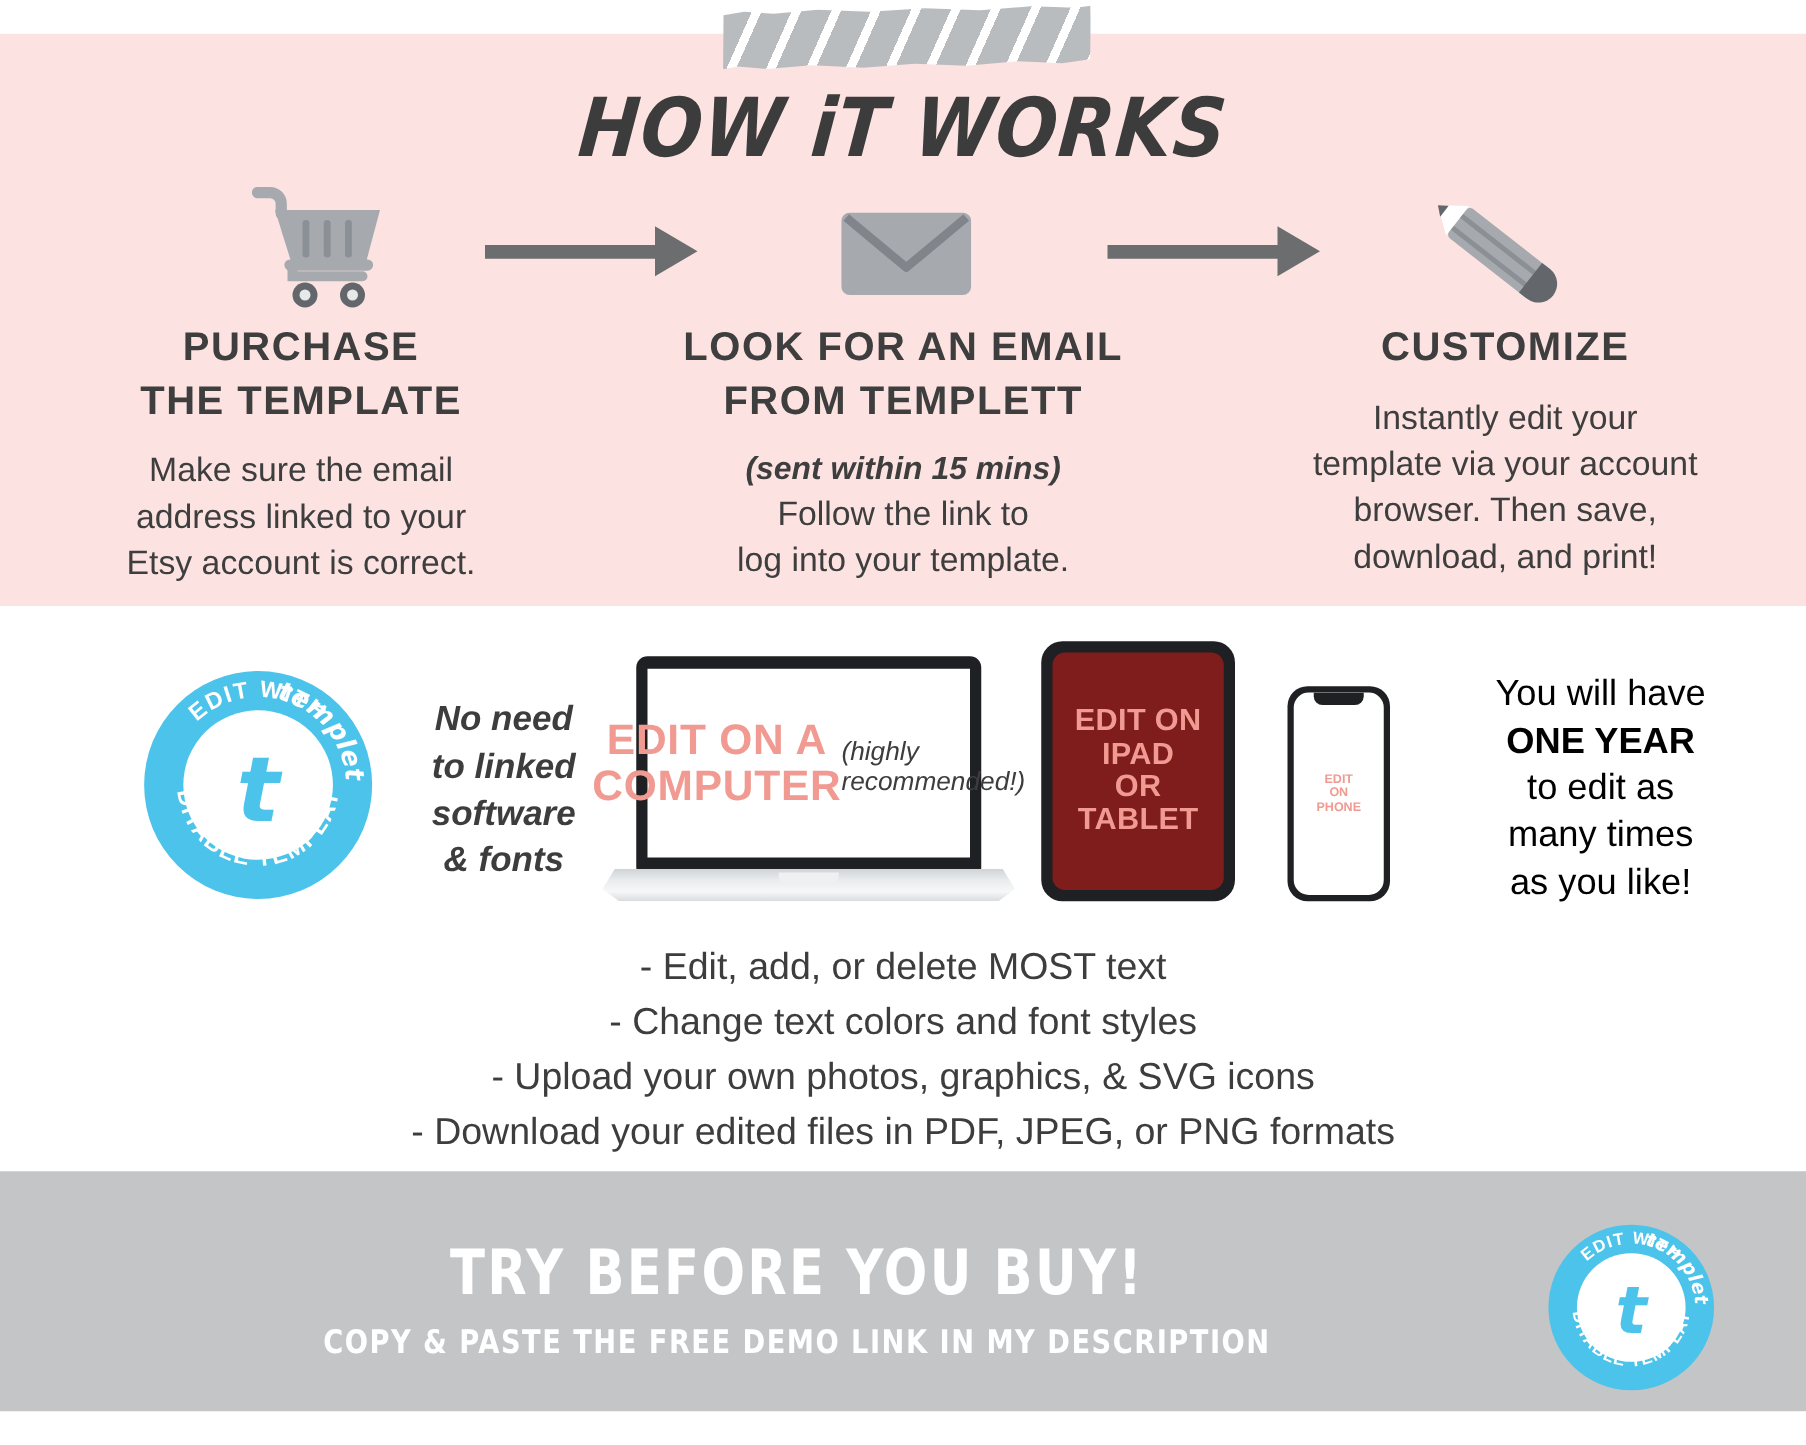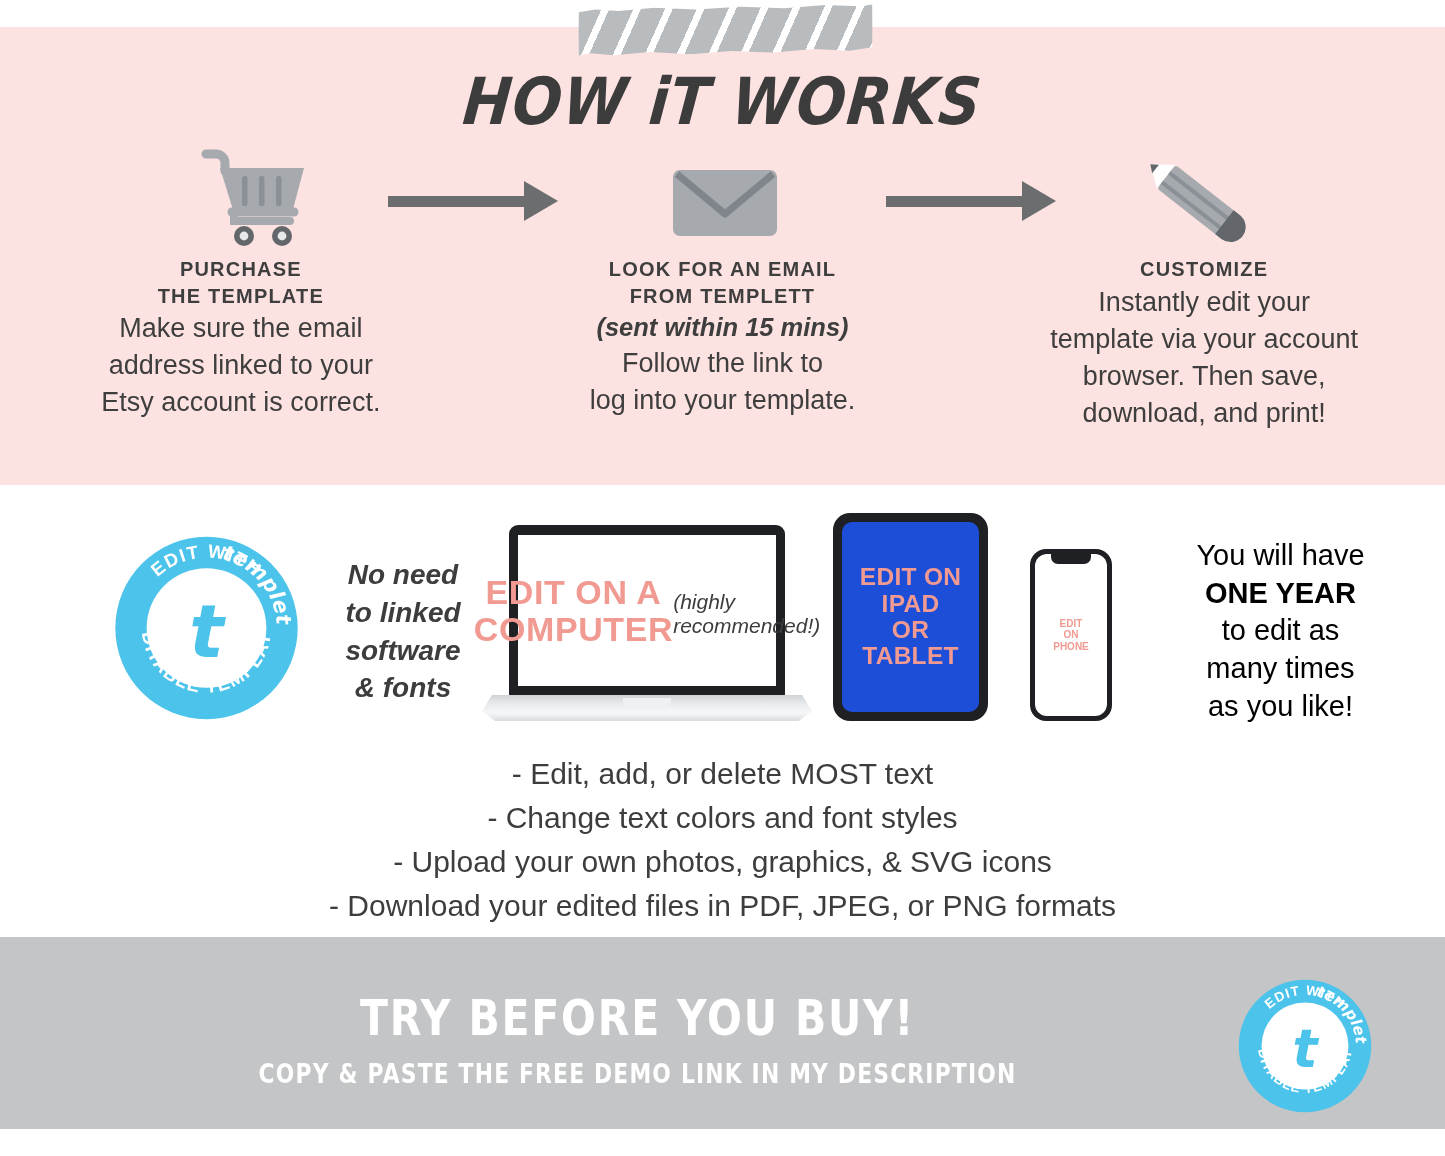--- a/index.html
+++ b/index.html
@@ -57,25 +57,25 @@
   .arrow1 .shaft{ width:140px; }
   .arrow1 .head{ left:136px; }
   .arrow2{ left:886px; width:170px; }
   .arrow2 .shaft{ width:140px; }
   .arrow2 .head{ left:136px; }
 
   
   .steps{ position:absolute; left:0; top:256px; width:1445px; display:flex; }
   .step{ flex:1; text-align:center; padding:0 14px; }
   .step .head{
-    font-size:20px; font-weight:bold; letter-spacing:1.2px;
+    font-size:32px; font-weight:bold; letter-spacing:1.2px;
     line-height:1.33; color:#3e3e3e;
   }
   .step .body{
-    font-size:27px; line-height:1.37; color:#3e3e3e; margin-top:1px;
+    font-size:27px; line-height:1.37; color:#3e3e3e; margin-top:17px;
   }
   .step .ital{ font-style:italic; font-weight:bold; font-size:25.5px; }
 
   
   .mid{ position:absolute; left:0; top:485px; width:1445px; height:445px; background:#fff; }
 
   
   .badge{ position:absolute; border-radius:50%; }
   .badge-big{ left:104px; top:533px; width:205px; height:190px; }
   .badge-sm { left:1232px; top:977px; width:146px; height:138px; }
@@ -116,21 +116,21 @@
   .screen-sub{
     font-size:21px; font-style:italic; color:#3d3d3d; margin-top:7px;
   }
 
   
   .tablet{
     position:absolute; left:833px; top:513px; width:155px; height:208px;
     background:#1f2023; border-radius:17px; padding:9px;
   }
   .tablet .screen{
-    width:100%; height:100%; background:#1d4ed8; border-radius:10px;
+    width:100%; height:100%; background:#7f1d1d; border-radius:10px;
     display:flex; align-items:center; justify-content:center;
   }
   .tablet .txt{
     font-size:24.5px; font-weight:bold; color:#f09a92;
     line-height:1.08; text-align:center; letter-spacing:0.3px;
   }
 
   
   .phone{
     position:absolute; left:1030px; top:549px; width:82px; height:172px;

